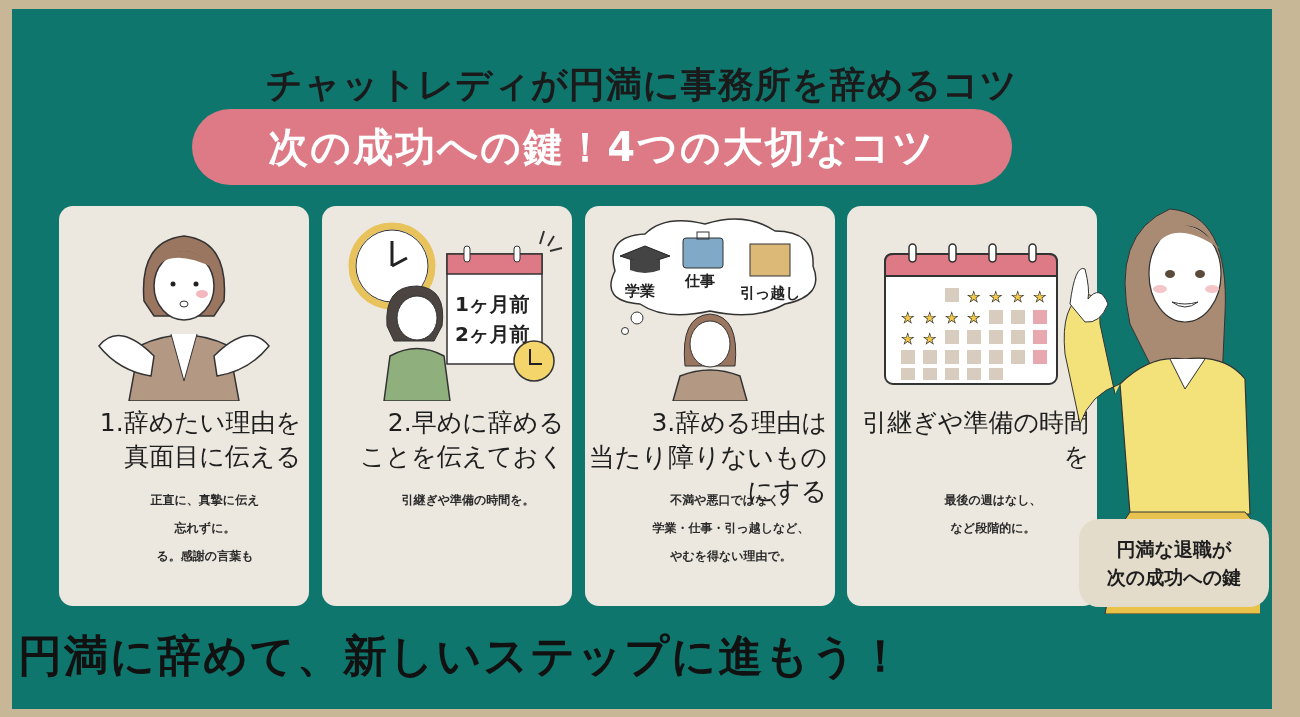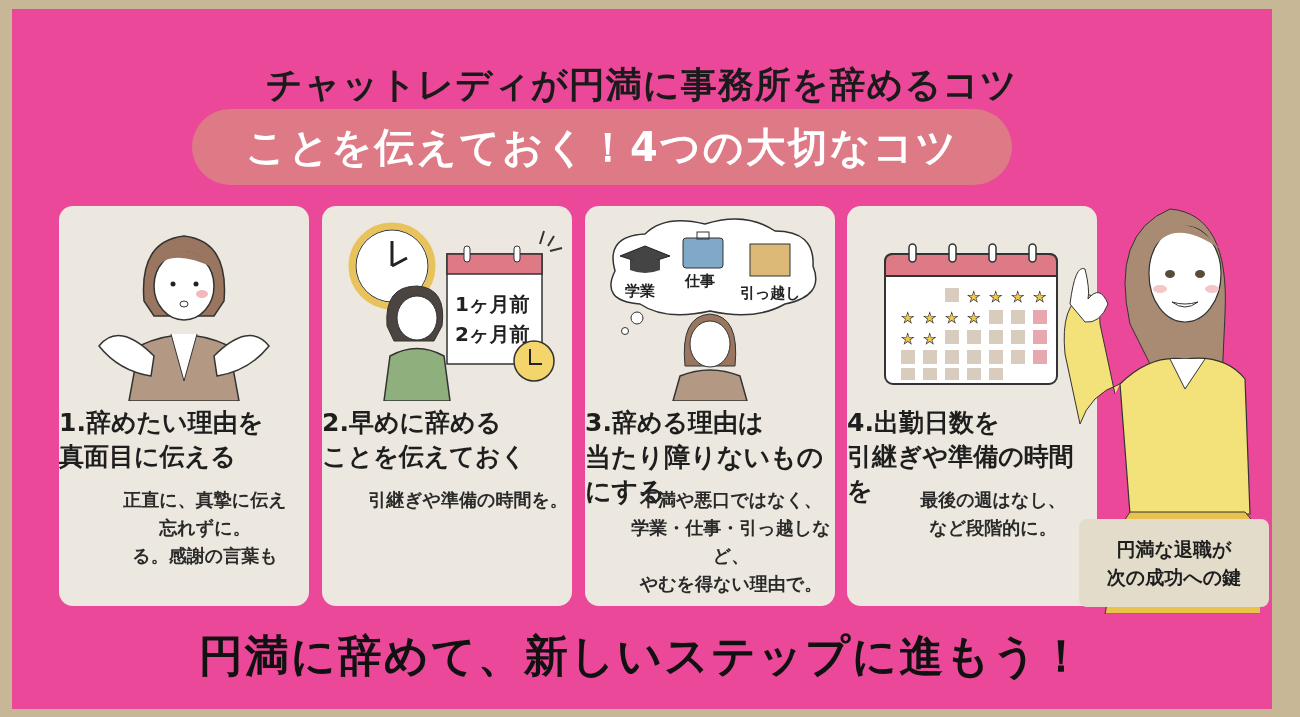--- a/index.html
+++ b/index.html
@@ -4,74 +4,74 @@
 <style>
   * { box-sizing: border-box; margin: 0; padding: 0; }
   html, body { width: 1300px; height: 717px; overflow: hidden; }
   body {
     background: #c8b797;
     font-family: "DejaVu Sans", "Liberation Sans", sans-serif;
     position: relative;
   }
   .canvas {
     position: absolute; left: 12px; top: 9px; width: 1260px; height: 700px;
-    background: #ec4899;
+    background: #0f766e;
   }
   .title {
     position: absolute; left: 0; right: 0; top: 52px; text-align: center;
     font-size: 36px; font-weight: bold; color: #1a1a1a; letter-spacing: 1px;
   }
   .banner {
     position: absolute; left: 180px; top: 100px; width: 820px; height: 76px;
     background: #dd7a85; border-radius: 38px;
     display: flex; align-items: center; justify-content: center;
   }
   .banner span { color: #fff; font-size: 40px; font-weight: bold; letter-spacing: 2px; }
   .card {
     position: absolute; top: 197px; width: 250px; height: 400px;
     background: #ece8df; border-radius: 14px;
   }
   .card .illus { position: absolute; left: 0; top: 0; width: 250px; height: 195px; }
   .card .head {
-    position: absolute; left: 0; right: 8px; top: 200px; text-align: left;
-    font-size: 25px; font-weight: bold; color: #1e1e1e; line-height: 34px;
+    position: absolute; left: 0; right: 8px; top: 200px; text-align: right;
+    font-size: 25px; font-weight: normal; color: #1e1e1e; line-height: 34px;
   }
   .card .body {
     position: absolute; left: 0; right: 0; top: 280px; text-align: center;
-    font-size: 18px; font-weight: bold; color: #2a2a2a; line-height: 28px; padding-left: 42px;
+    font-size: 12px; font-weight: bold; color: #2a2a2a; line-height: 28px; padding-left: 42px;
   }
   .lady { position: absolute; left: 1048px; top: 185px; width: 200px; height: 420px; }
   .key-box {
     position: absolute; left: 1067px; top: 510px; width: 190px; height: 88px;
-    background: #e4dccb; border-radius: 8px;
+    background: #e4dccb; border-radius: 20px;
     display: flex; flex-direction: column; align-items: center; justify-content: center;
     font-size: 19px; font-weight: bold; color: #1e1e1e; line-height: 28px;
   }
   .footer {
-    position: absolute; left: 0; right: 0; top: 618px; text-align: center;
+    position: absolute; left: 0; right: 0; top: 618px; text-align: left;
   }
   .footer .hl {
     position: relative; display: inline-block;
     font-size: 44px; font-weight: bold; color: #111; letter-spacing: 2px; padding: 0 6px;
   }
   .footer .hl::after {
     content: ""; position: absolute; left: 0; right: 0; bottom: 2px; height: 14px;
     background: #f7dc12; z-index: -1;
   }
   .footer .hl span { position: relative; }
 </style>
 </head>
 <body>
 
 <div class="canvas">
 
   <div class="title">チャットレディが円満に事務所を辞めるコツ</div>
 
   <div class="banner">
-    <span>ことを伝えておく！4つの大切なコツ</span>
+    <span>次の成功への鍵！4つの大切なコツ</span>
   </div>
 
   <div class="card" style="left:47px;">
     <svg class="illus" viewBox="0 0 250 195">
       <path d="M85 95 Q80 35 125 30 Q170 35 165 95 L155 110 L95 110 Z" fill="#9a7660" stroke="#333" stroke-width="1.5"></path>
       <ellipse cx="125" cy="80" rx="30" ry="34" fill="#fff" stroke="#333" stroke-width="1.5"></ellipse>
       <path d="M95 65 Q110 40 155 62 Q140 45 125 45 Q100 45 95 65Z" fill="#9a7660"></path>
       <circle cx="114" cy="78" r="2.5" fill="#222"></circle>
         <circle cx="137" cy="78" r="2.5" fill="#222"></circle>
       <ellipse cx="125" cy="98" rx="4" ry="3" fill="#fff" stroke="#333"></ellipse>
@@ -187,21 +187,20 @@
           <text x="186" y="96">★</text>
         <text x="54" y="117">★</text>
           <text x="76" y="117">★</text>
           <text x="98" y="117">★</text>
           <text x="120" y="117">★</text>
         <text x="54" y="138">★</text>
           <text x="76" y="138">★</text>
       </g>
     </svg>
     <div class="head">
-      <div>4.出勤日数を</div>
       <div>引継ぎや準備の時間を</div>
     </div>
     <div class="body">
       <div>最後の週はなし、</div>
       <div>など段階的に。</div>
     </div>
   </div>
 
   <svg class="lady" viewBox="0 0 200 420">
     <path d="M70 130 Q50 40 110 15 Q170 20 165 120 L160 230 L140 200 L100 190Z" fill="#a88b72" stroke="#333" stroke-width="1"></path>

